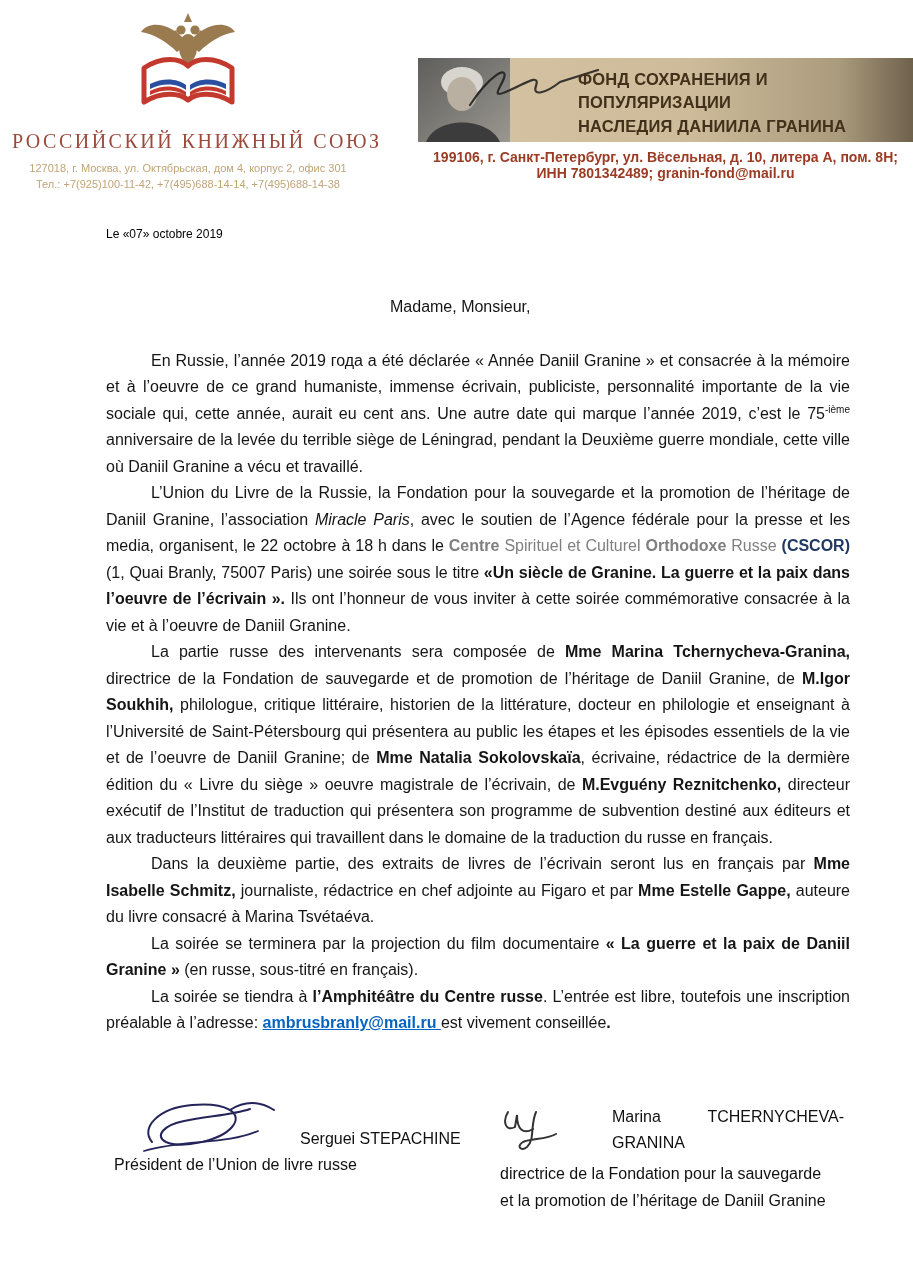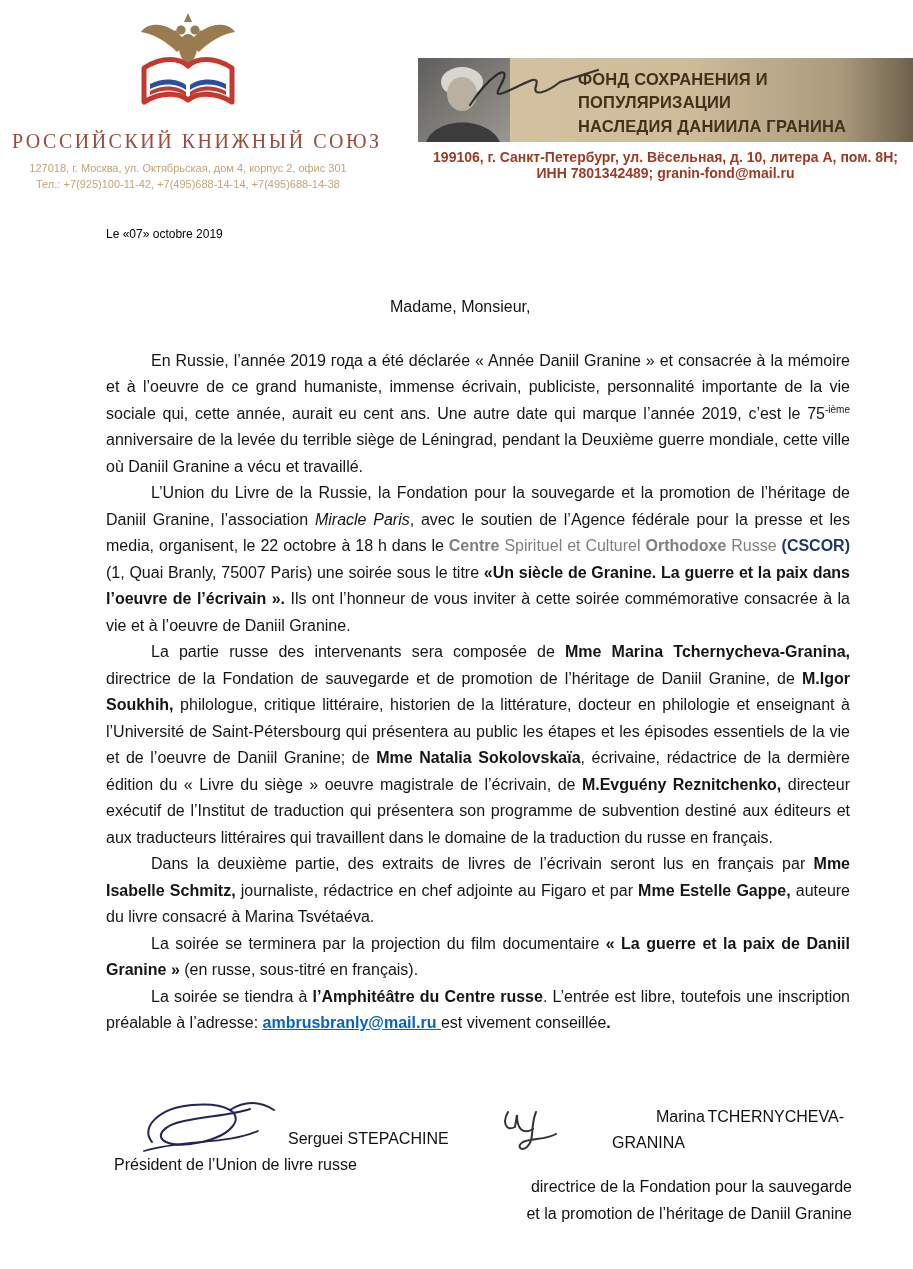--- a/index.html
+++ b/index.html
@@ -35,30 +35,30 @@
   .g{color:#7f7f7f;}
   .gb{color:#7f7f7f;font-weight:bold;}
   .navy{color:#1f3864;font-weight:bold;}
   .link{color:#0563c1;font-weight:bold;text-decoration:underline;cursor:pointer;}
   .sup{vertical-align:super;font-size:10px;line-height:0;}
 
   
   .signatures{position:absolute;left:106px;top:1098px;width:746px;display:flex;
               justify-content:space-between;font-size:16px;color:#111;}
   .sig-left{width:362px;}
-  .sig-left .sig-row{display:flex;align-items:flex-end;gap:12px;padding-left:28px;}
+  .sig-left .sig-row{display:flex;align-items:flex-end;gap:24px;padding-left:28px;}
   .sig-scribble-left{width:142px;height:58px;flex:none;}
   .sig-left .sig-name{padding-bottom:8px;white-space:nowrap;}
   .sig-left-title{padding-left:8px;}
   .sig-right{width:352px;padding-top:6px;}
   .sig-right .sig-row{display:flex;gap:46px;align-items:flex-start;}
   .sig-scribble-right{width:66px;height:46px;flex:none;margin-top:0;}
   .sig-right-name{width:232px;line-height:26px;}
-  .name-line1{display:flex;justify-content:space-between;margin-left:44px;}
-  .sig-right-titles{margin-top:17px;line-height:27px;text-align:right;}
+  .name-line1{display:flex;justify-content:space-between;}
+  .sig-right-titles{margin-top:4px;line-height:27px;}
 </style>
 </head>
 <body>
 
 <div class="page">
 
   <div class="rbu">
     <svg class="rbu-logo" viewBox="0 0 112 102">
       <g fill="#9a7b50" stroke="none">
         <path d="M56 36 C42 16 18 11 9 24 C22 26 35 34 45 44 Z"></path>

